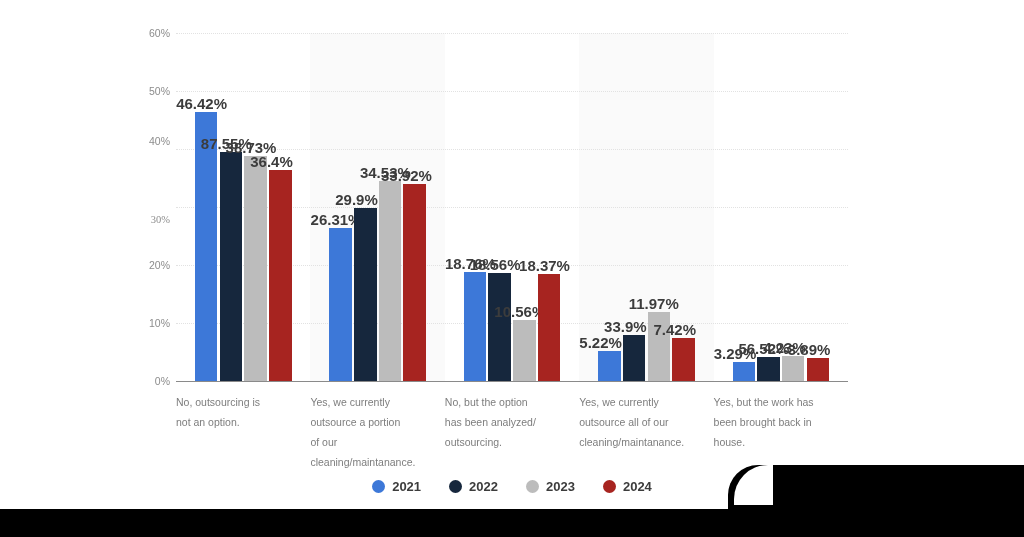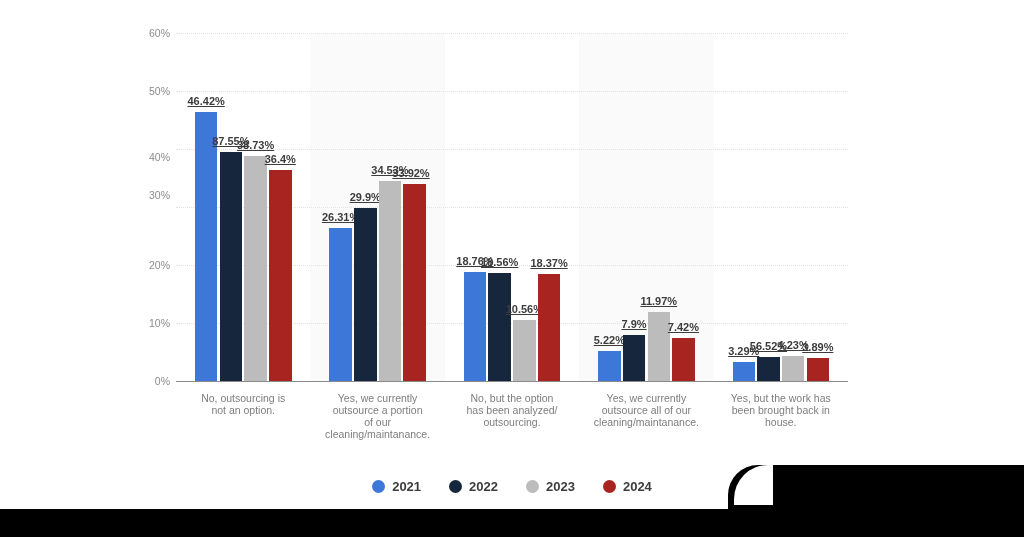--- a/index.html
+++ b/index.html
@@ -69,36 +69,34 @@
     height: 348px;
   }
 
   
   .bar {
     position: absolute;
     bottom: 0;
   }
   .bar-label {
     position: absolute;
-    font-size: 11px;
+    font-size: 15px;
     font-weight: bold;
     color: #3c3c3c;
     white-space: nowrap;
-    text-align: center;
-    text-decoration: underline;
+    text-align: left;
   }
 
   
   .cat-label {
     position: absolute;
     top: 392px;
     font-size: 10.5px;
-    line-height: 12px;
+    line-height: 20px;
     color: #7d7d7d;
-    text-align: center;
     white-space: pre-line;
   }
 
   
   #legend {
     position: absolute;
     left: 0;
     top: 479px;
     width: 1024px;
     display: flex;
@@ -206,22 +204,22 @@
 </style>
 </head>
 <body>
 
 <div id="chart-root">
 
   <div id="y-ticks">
       <div class="y-tick" style="top: 348px;">0%</div>
       <div class="y-tick" style="top: 290px;">10%</div>
       <div class="y-tick" style="top: 232px;">20%</div>
-      <div class="y-tick" style="top: 162px;">30%</div>
-      <div class="y-tick" style="top: 124px;">40%</div>
+      <div class="y-tick" style="top: 186px; font-family: Liberation Serif, serif;">30%</div>
+      <div class="y-tick" style="top: 108px;">40%</div>
       <div class="y-tick" style="top: 58px;">50%</div>
       <div class="y-tick" style="top: 0px;">60%</div>
     </div>
 
   <div class="plot-area">
     <div id="bands">
         <div class="band" style="left: 134.4px; width: 134.4px;"></div>
         <div class="band" style="left: 403.2px; width: 134.4px;"></div>
       </div>
     <div id="gridlines">
@@ -244,21 +242,21 @@
         <div class="bar-label" style="left: 403.35px; width: 60px; top: 300.724px;">5.22%</div>
         <div class="bar" style="left: 556.5px; width: 22.5px; height: 19.082px; background: rgb(61, 120, 216);"></div>
         <div class="bar-label" style="left: 537.75px; width: 60px; top: 311.918px;">3.29%</div>
         <div class="bar" style="left: 43.6px; width: 22.5px; height: 229.216px; background: rgb(22, 39, 61);"></div>
         <div class="bar-label" style="left: 24.85px; width: 60px; top: 101.784px;">87.55%</div>
         <div class="bar" style="left: 178px; width: 22.5px; height: 173.42px; background: rgb(22, 39, 61);"></div>
         <div class="bar-label" style="left: 159.25px; width: 60px; top: 157.58px;">29.9%</div>
         <div class="bar" style="left: 312.4px; width: 22.5px; height: 107.648px; background: rgb(22, 39, 61);"></div>
         <div class="bar-label" style="left: 293.65px; width: 60px; top: 223.352px;">18.56%</div>
         <div class="bar" style="left: 446.8px; width: 22.5px; height: 45.82px; background: rgb(22, 39, 61);"></div>
-        <div class="bar-label" style="left: 428.05px; width: 60px; top: 285.18px;">7.9%</div>
+        <div class="bar-label" style="left: 428.05px; width: 60px; top: 285.18px;">33.9%</div>
         <div class="bar" style="left: 581.2px; width: 22.5px; height: 23.896px; background: rgb(22, 39, 61);"></div>
         <div class="bar-label" style="left: 562.45px; width: 60px; top: 307.104px;">56.52%</div>
         <div class="bar" style="left: 68.3px; width: 22.5px; height: 224.634px; background: rgb(188, 188, 188);"></div>
         <div class="bar-label" style="left: 49.55px; width: 60px; top: 106.366px;">38.73%</div>
         <div class="bar" style="left: 202.7px; width: 22.5px; height: 200.274px; background: rgb(188, 188, 188);"></div>
         <div class="bar-label" style="left: 183.95px; width: 60px; top: 130.726px;">34.53%</div>
         <div class="bar" style="left: 337.1px; width: 22.5px; height: 61.248px; background: rgb(188, 188, 188);"></div>
         <div class="bar-label" style="left: 318.35px; width: 60px; top: 269.752px;">10.56%</div>
         <div class="bar" style="left: 471.5px; width: 22.5px; height: 69.426px; background: rgb(188, 188, 188);"></div>
         <div class="bar-label" style="left: 452.75px; width: 60px; top: 261.574px;">11.97%</div>

